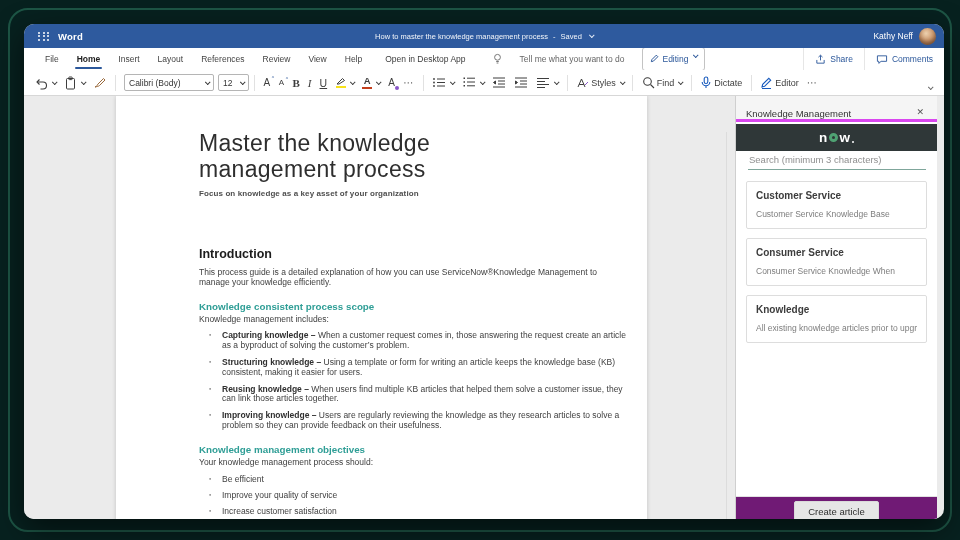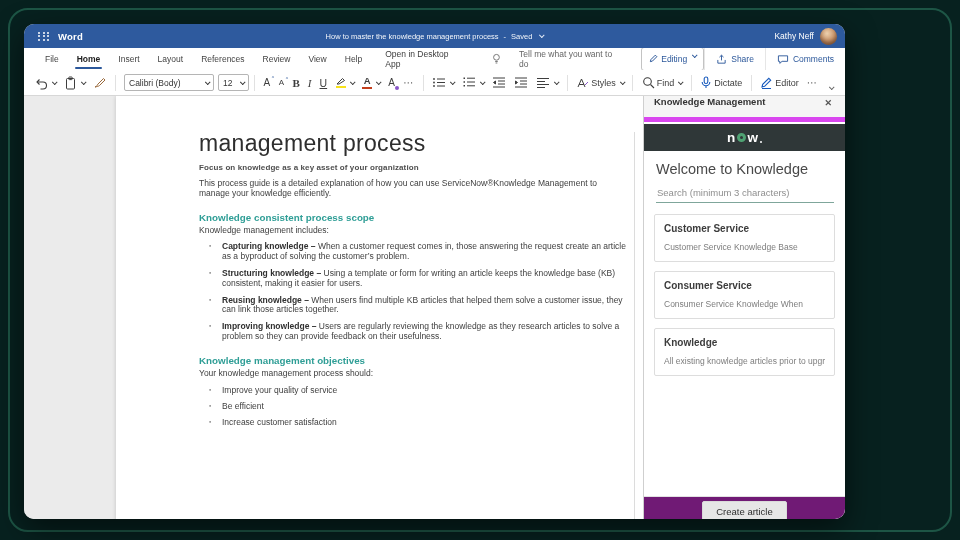--- a/index.html
+++ b/index.html
@@ -8,21 +8,21 @@
     background:#07211f;
     font-family:"Liberation Sans", sans-serif;
     position:relative; overflow:hidden;
     -webkit-font-smoothing:antialiased;
   }
   .outer-frame {
     position:absolute; inset:8px; border:2px solid #256753;
     border-radius:20px; pointer-events:none; opacity:.75;
   }
   .window {
-    position:absolute; left:24px; top:24px; width:821px; height:495px;
+    position:absolute; left:24px; top:24px; width:920px; height:495px;
     border-radius:10px; overflow:hidden; background:#ebebeb;
     box-shadow:0 10px 30px rgba(0,0,0,.55);
   }
   
   .titlebar {
     height:24px; background:#2e5a9e; display:flex; align-items:center;
     color:#fff; padding:0 8px; position:relative;
   }
   .waffle { display:grid; grid-template-columns:repeat(3,3px); grid-gap:1.5px; margin:0 8px 0 6px; }
   .waffle i { width:2px; height:2px; background:#fff; border-radius:50%; }
@@ -124,23 +124,23 @@
   }
   .bullet::before { content:"▪"; position:absolute; left:10px; top:-1px; font-size:6.5px; color:#9a9a9a; }
   .bullet b { font-weight:700; color:#303030; }
   .bullet.single { margin-bottom:6.5px; }
   
   .panel {
     width:202px; background:#fff; border-left:1px solid #cfcfcf;
     display:flex; flex-direction:column; position:relative; height:423px;
   }
   .p-header {
-    height:26px; background:#f5f5f5; border-bottom:5px solid #d946ef;
-    display:flex; align-items:flex-start; padding:0 10px;
-    font-size:9.5px; font-weight:700; color:#333; flex:none;
+    height:26px; background:#f5f5f5; border-bottom:3px solid #d946ef;
+    display:flex; align-items:flex-end; padding:0 10px;
+    font-size:9.5px; font-weight:400; color:#333; flex:none;
   }
   .p-close { margin-left:auto; color:#555; font-size:9px; padding:2px 3px; }
   .now-bar {
     height:27px; margin-top:2px; background:#2f3738; flex:none;
     display:flex; align-items:center; justify-content:center;
   }
   .now-logo { display:flex; align-items:center; color:#fff; font-weight:700; font-size:13.5px;
               letter-spacing:.3px; line-height:1; }
   .now-o { width:9px; height:9px; border:3px solid #4fa273; border-radius:50%; margin:0 1.5px; }
   .now-tm { width:2px; height:2px; background:#fff; border-radius:50%; align-self:flex-end; margin:0 0 1px 1.5px; }
@@ -373,24 +373,26 @@
     </span>
     <span class="tbtn more-dots">⋯</span>
     <span class="chev ribbon-collapse"></span>
   </div>
 
   <div class="content">
 
     <div class="docarea">
       <div class="page">
         <div class="doc-title">
+          <div>Master the knowledge</div>
           <div>management process</div>
         </div>
         <div class="doc-subtitle">Focus on knowledge as a key asset of your organization</div>
 
+        <div class="h1">Introduction</div>
         <div class="bodytext intro-p">This process guide is a detailed explanation of how you can use ServiceNow®Knowledge Management to manage your knowledge efficiently.</div>
 
         <div class="teal-h">Knowledge consistent process scope</div>
         <div class="bodytext lead-p">Knowledge management includes:</div>
 
         <div class="bullets">
           <div class="bullet">
             <b>Capturing knowledge – </b><span>When a customer request comes in, those answering the request create an article as a byproduct of solving the customer’s problem.</span>
           </div>
           <div class="bullet">
@@ -401,22 +403,22 @@
           </div>
           <div class="bullet">
             <b>Improving knowledge – </b><span>Users are regularly reviewing the knowledge as they research articles to solve a problem so they can provide feedback on their usefulness.</span>
           </div>
         </div>
 
         <div class="teal-h">Knowledge management objectives</div>
         <div class="bodytext lead-p">Your knowledge management process should:</div>
 
         <div class="bullets">
+          <div class="bullet single">Be efficient</div>
           <div class="bullet single">Improve your quality of service</div>
-          <div class="bullet single">Be efficient</div>
           <div class="bullet single">Increase customer satisfaction</div>
 
         </div>
 
       </div>
       <div class="vscroll"></div>
     </div>
 
     <div class="panel">
       <div class="p-header">
@@ -424,21 +426,20 @@
         <span class="p-close">✕</span>
       </div>
       <div class="now-bar">
         <span class="now-logo">
           <span>n</span>
           <span class="now-o"></span>
           <span>w</span>
           <span class="now-tm"></span>
         </span>
       </div>
-      <div class="p-welcome">Welcome to Knowledge</div>
       <input class="p-search" type="text" placeholder="Search (minimum 3 characters)" style="">
       <div class="cards">
         <div class="card">
           <div class="card-title">Customer Service</div>
           <div class="card-sub">Customer Service Knowledge Base</div>
         </div>
         <div class="card">
           <div class="card-title">Consumer Service</div>
           <div class="card-sub">Consumer Service Knowledge When</div>
         </div>

